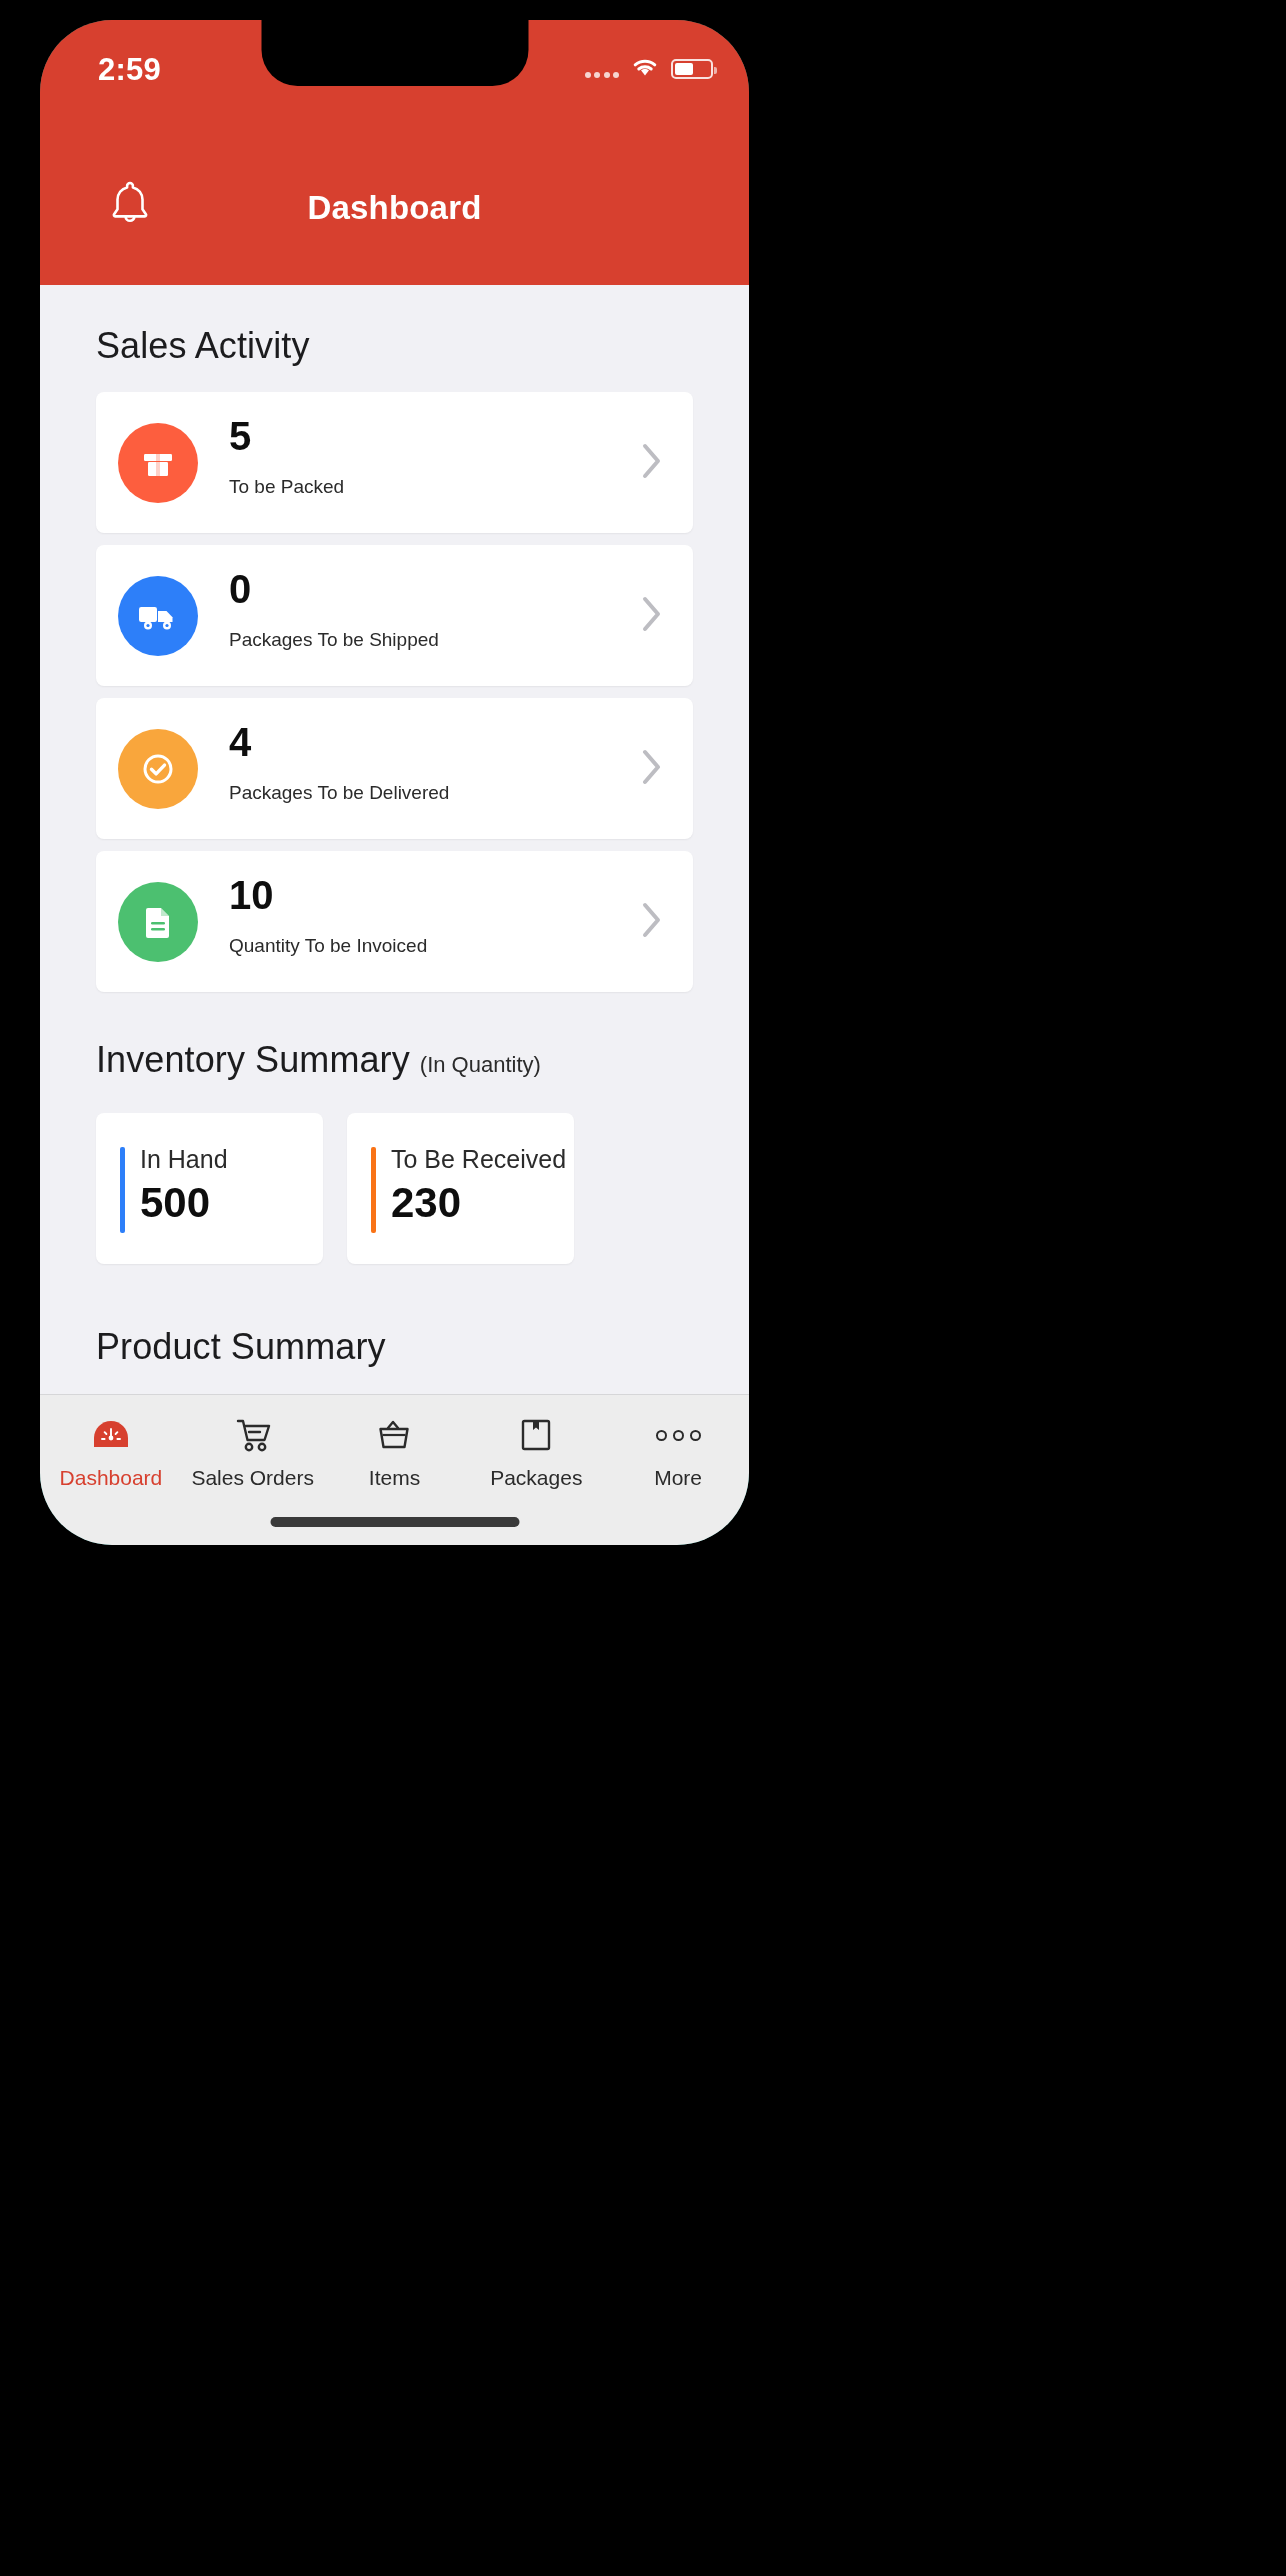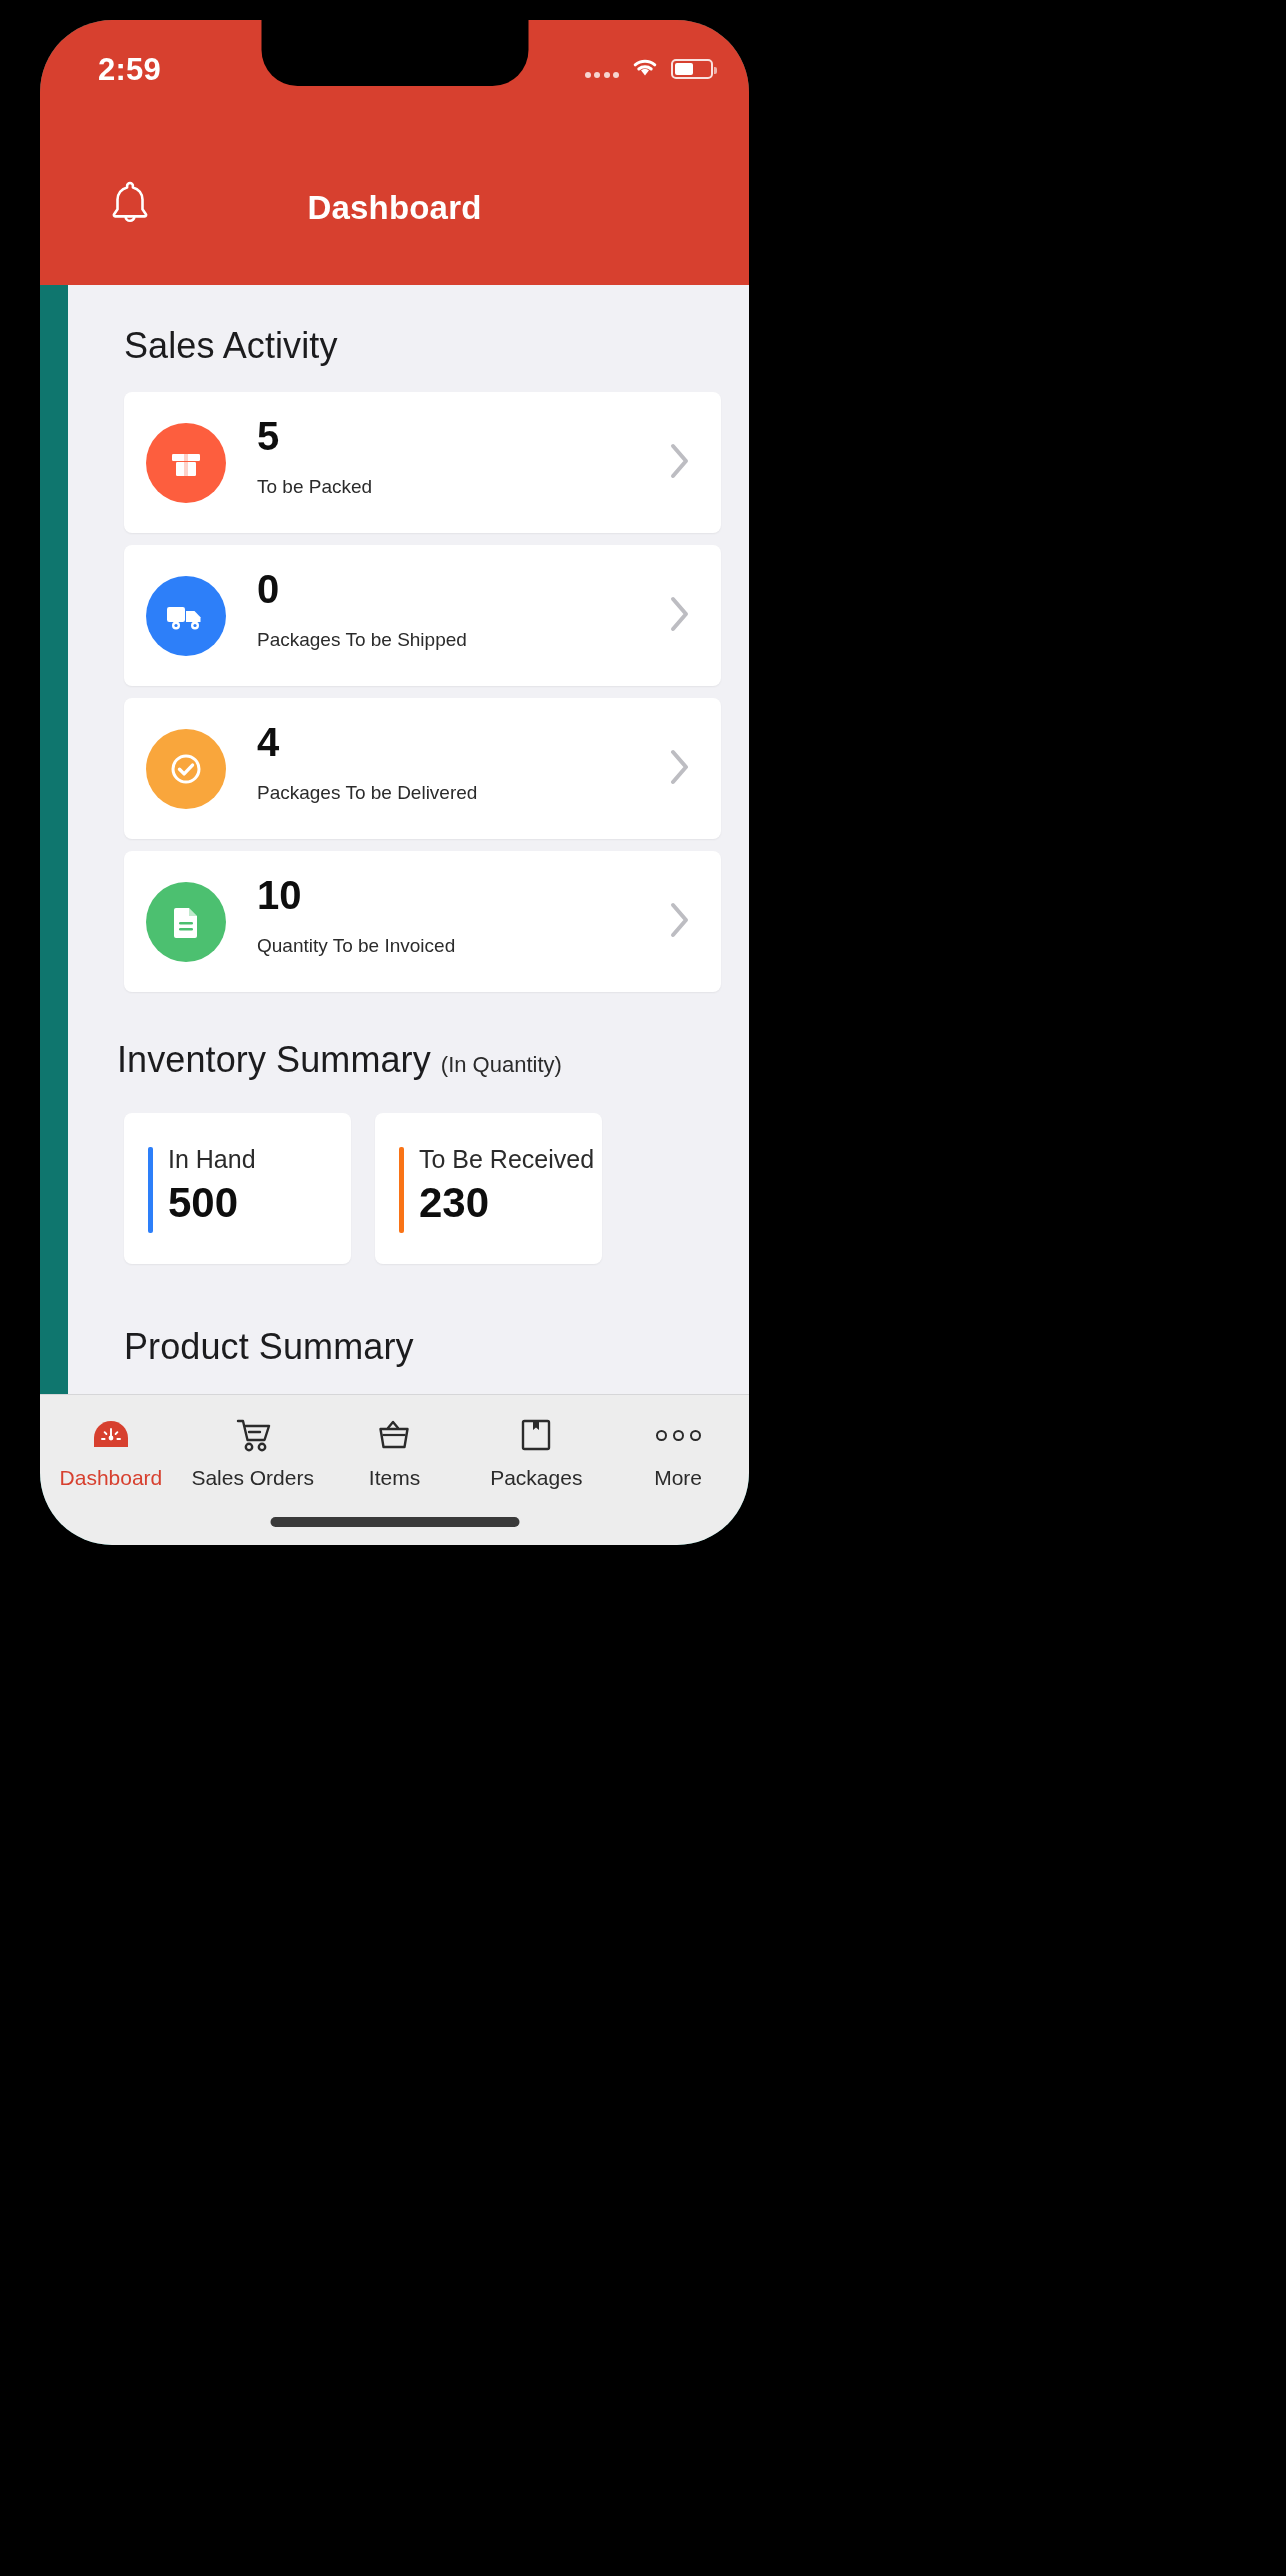--- a/index.html
+++ b/index.html
@@ -92,21 +92,20 @@
     display:flex; align-items:center; justify-content:center;
     color:#fff; font-size:33px; font-weight:bold;
     letter-spacing:0.2px;
   }
   
   .content {
     position:absolute; left:0; top:265px;
     width:100%; bottom:151px;
     background:#F1F1F5;
     overflow:hidden;
-    margin-left:28px;
   }
   .section-title {
     font-size:36px; color:#1C1C1E; font-weight:400;
     letter-spacing:0.1px;
   }
   .sa-title { position:absolute; left:56px; top:40px; }
   .cards { position:absolute; left:56px; top:107px; width:597px; }
   .card {
     position:relative;
     width:597px; height:141px;
@@ -130,21 +129,21 @@
     position:absolute; left:133px; top:84px;
     font-size:19px; color:#2B2B2B; font-weight:400;
     white-space:nowrap;
   }
   .chev {
     position:absolute; right:30px; top:50%;
     transform:translateY(-50%);
   }
   
   .inv-head {
-    position:absolute; left:49px; top:754px;
+    position:absolute; left:56px; top:754px;
     display:flex; align-items:baseline; gap:10px;
   }
   .inv-sub { font-size:22px; color:#2B2B2B; }
   .inv-cards {
     position:absolute; left:56px; top:828px;
     display:flex; gap:24px;
   }
   .inv-card {
     position:relative;
     width:227px; height:151px;

